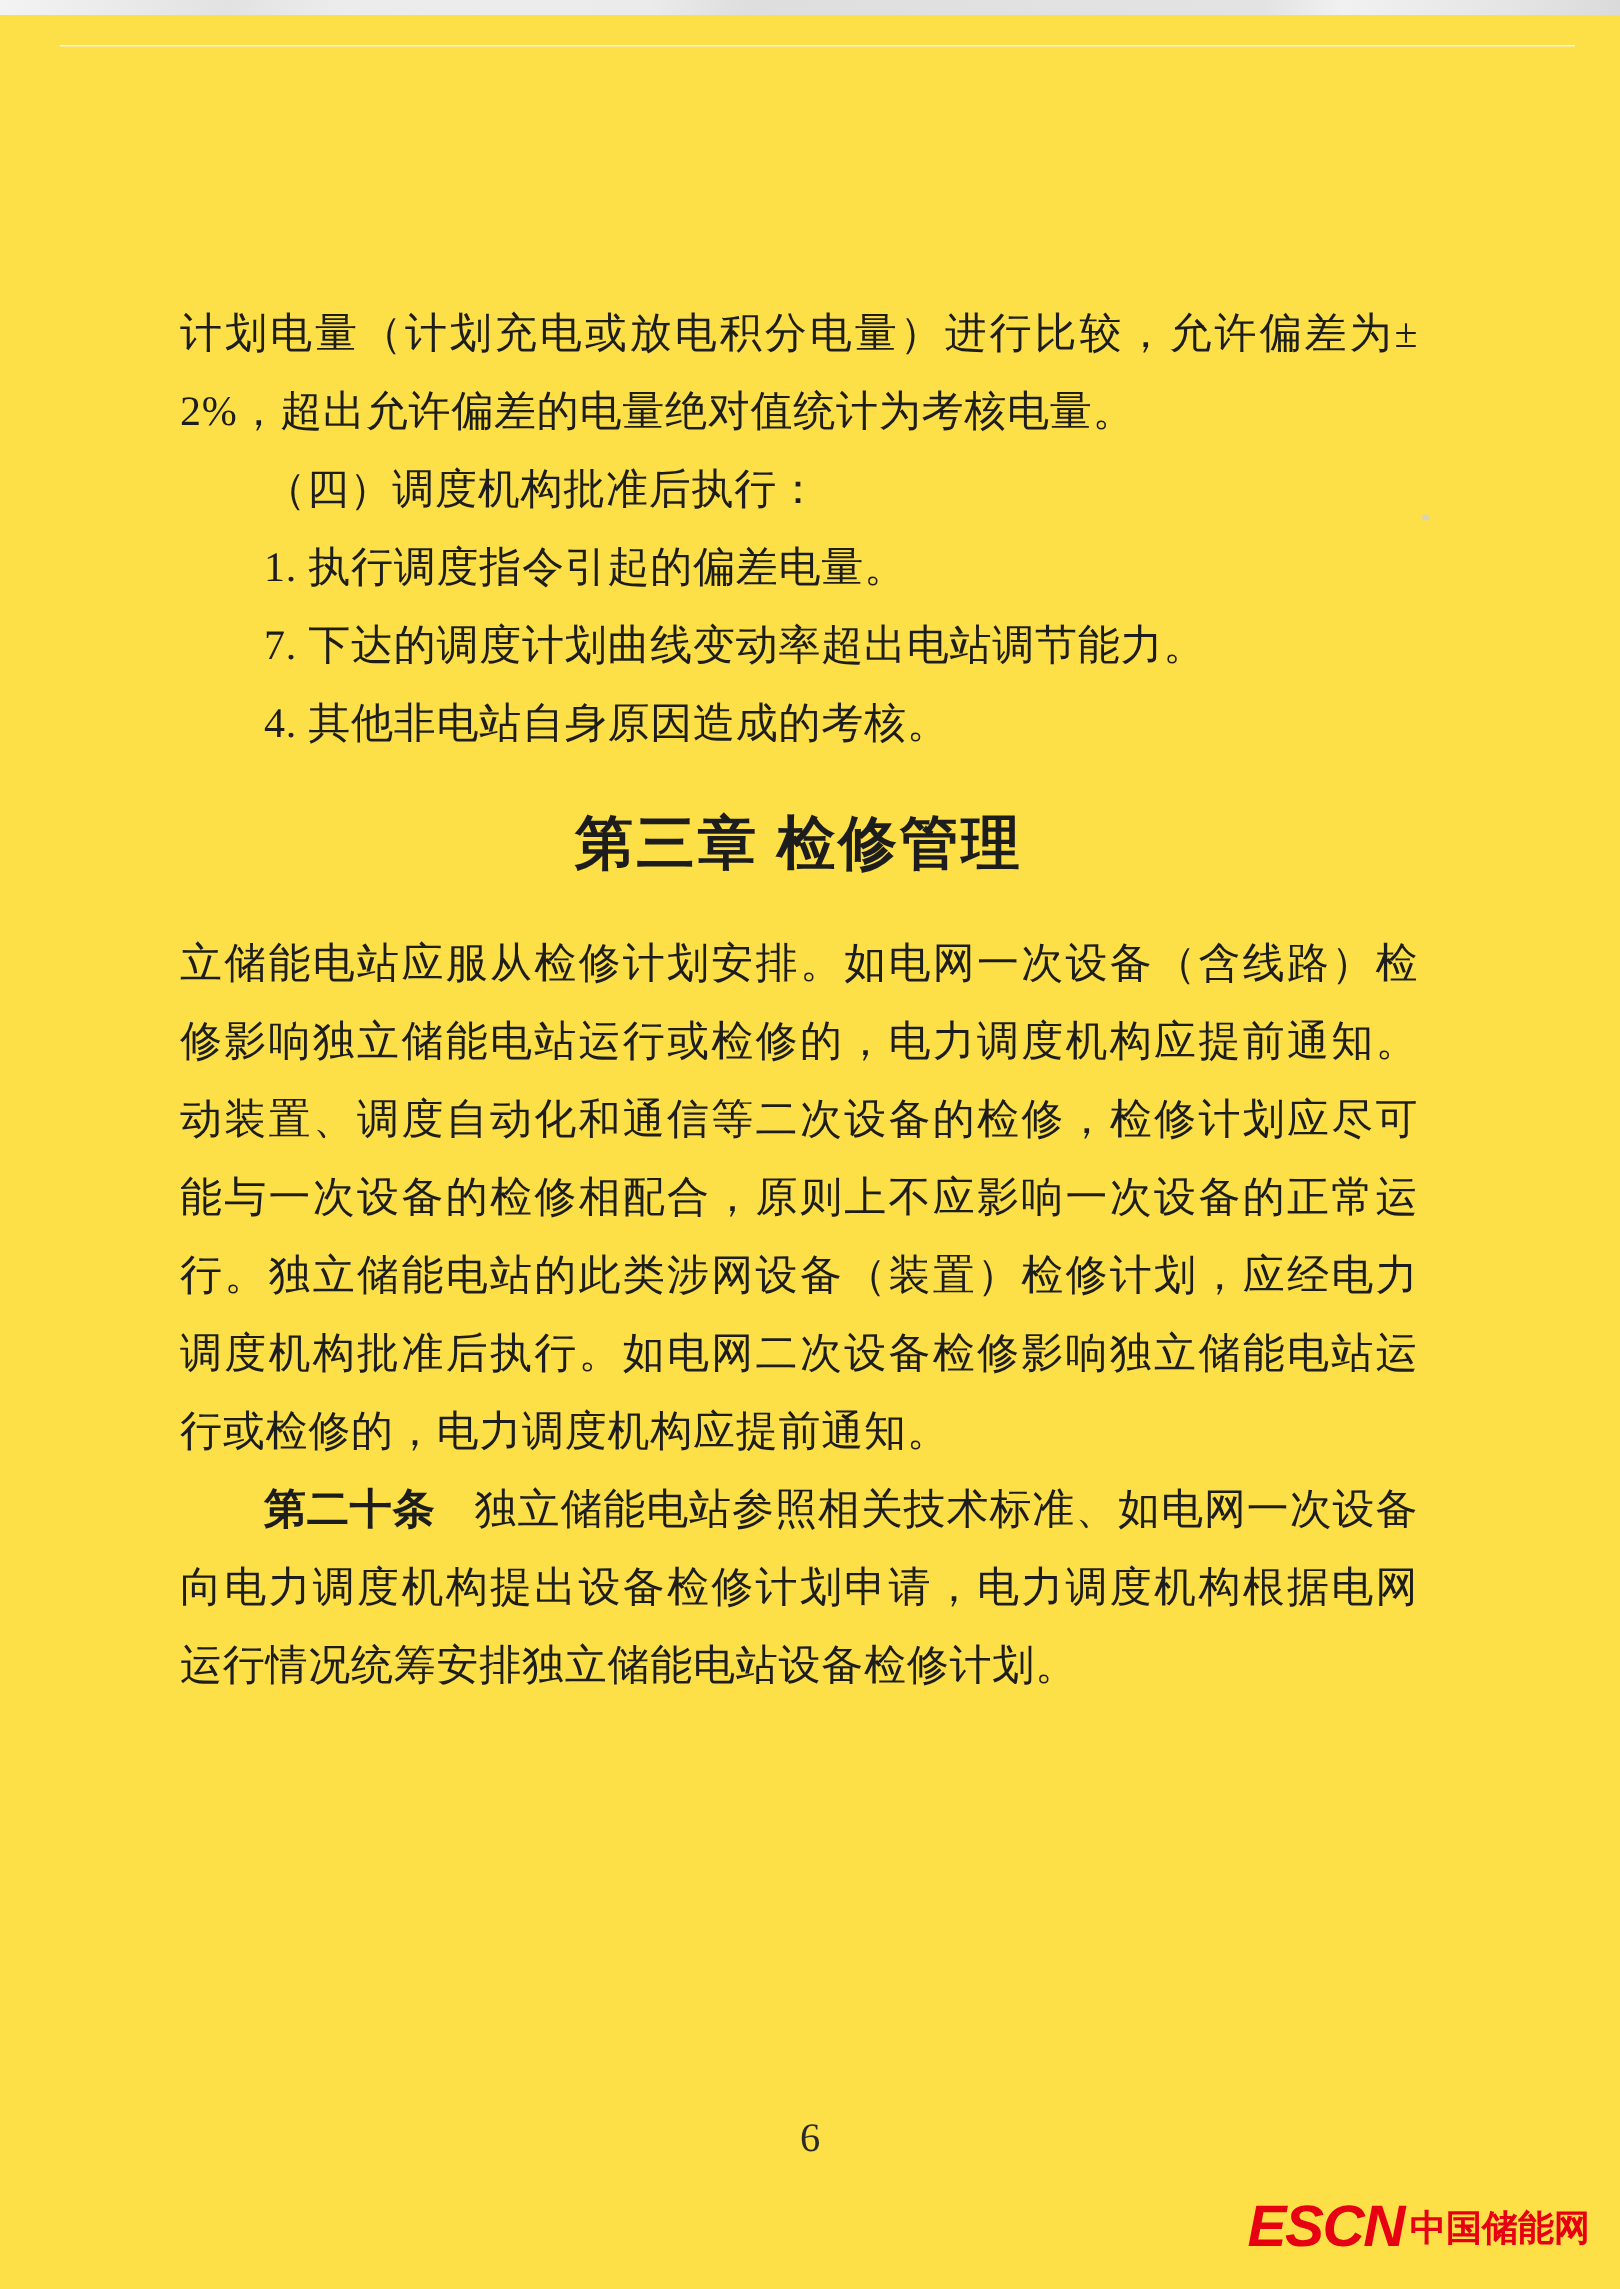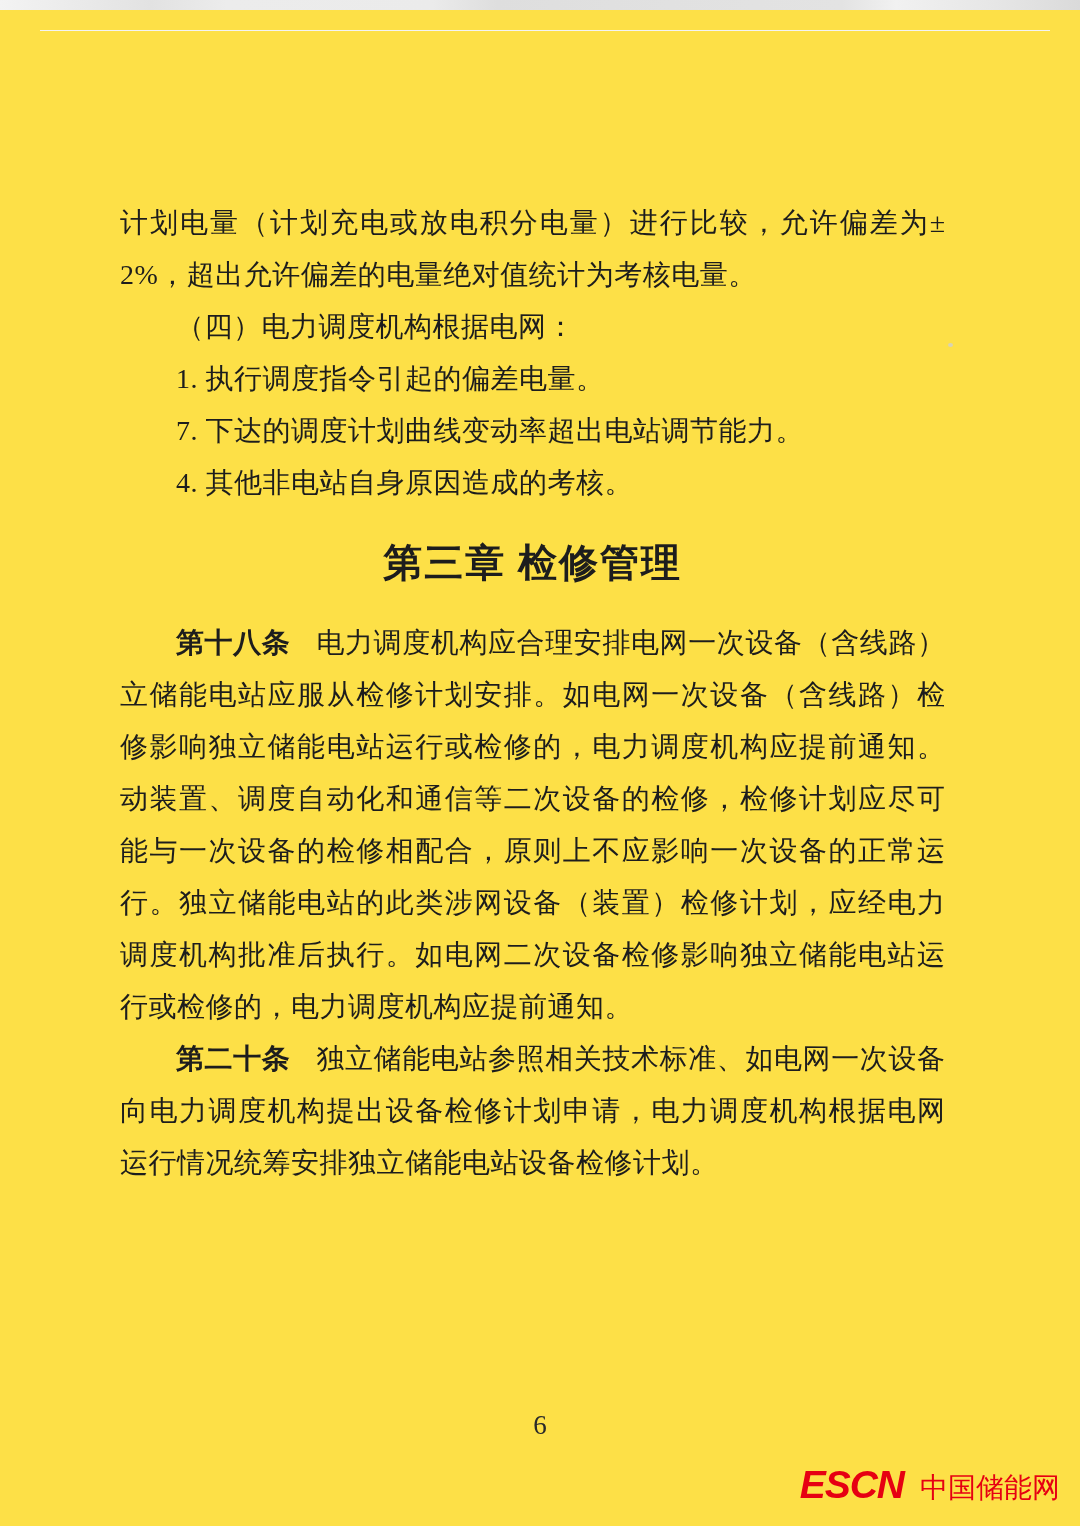--- a/index.html
+++ b/index.html
@@ -77,55 +77,53 @@
     line-height: 52px;
     text-align: center;
     font-size: 27px;
     color: #2a2a2a;
   }
   .watermark {
     position: absolute;
     right: 20px;
     top: 1463px;
     display: flex;
-    align-items: flex-end;
+    align-items: center;
     font-family: "Liberation Sans", "DejaVu Sans", sans-serif;
     white-space: nowrap;
-    gap: 12px;
   }
   .watermark .escn {
     font-weight: 900;
     font-style: italic;
     font-size: 39px;
     letter-spacing: -1px;
     padding-right: 4px;
   }
   .watermark .cn {
-    font-weight: 400;
-    font-size: 28px;
+    font-weight: 700;
+    font-size: 24px;
     letter-spacing: 0;
   }
 </style>
 </head>
 <body>
 
 <div class="page">
   <div class="scan-edge"></div>
   <div class="scan-streak"></div>
   <div class="speck"></div>
 
   <div class="content">
       <div class="line fill"><span>计划电量（计划充电或放电积分电量）进行比较，允许偏差为±</span></div>
       <div class="line"><span>2%，超出允许偏差的电量绝对值统计为考核电量。</span></div>
-      <div class="line indent"><span>（四）电力调度机构根据电网：</span></div>
+      <div class="line indent"><span>（四）调度机构批准后执行：</span></div>
       <div class="line indent"><span>1. 执行调度指令引起的偏差电量。</span></div>
       <div class="line indent"><span>7. 下达的调度计划曲线变动率超出电站调节能力。</span></div>
       <div class="line indent"><span>4. 其他非电站自身原因造成的考核。</span></div>
       <div class="line heading"><span>第三章 检修管理</span></div>
-      <div class="line indent fill"><span class="bold-prefix">第十八条</span><span>电力调度机构应合理安排电网一次设备（含线路）</span></div>
       <div class="line fill"><span>立储能电站应服从检修计划安排。如电网一次设备（含线路）检</span></div>
       <div class="line fill"><span>修影响独立储能电站运行或检修的，电力调度机构应提前通知。</span></div>
       <div class="line fill"><span>动装置、调度自动化和通信等二次设备的检修，检修计划应尽可</span></div>
       <div class="line fill"><span>能与一次设备的检修相配合，原则上不应影响一次设备的正常运</span></div>
       <div class="line fill"><span>行。独立储能电站的此类涉网设备（装置）检修计划，应经电力</span></div>
       <div class="line fill"><span>调度机构批准后执行。如电网二次设备检修影响独立储能电站运</span></div>
       <div class="line"><span>行或检修的，电力调度机构应提前通知。</span></div>
       <div class="line indent fill"><span class="bold-prefix">第二十条</span><span>独立储能电站参照相关技术标准、如电网一次设备</span></div>
       <div class="line fill"><span>向电力调度机构提出设备检修计划申请，电力调度机构根据电网</span></div>
       <div class="line"><span>运行情况统筹安排独立储能电站设备检修计划。</span></div>

